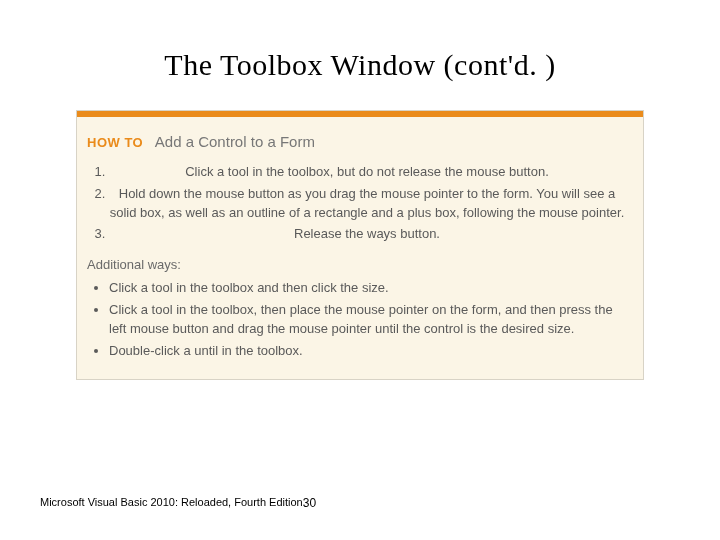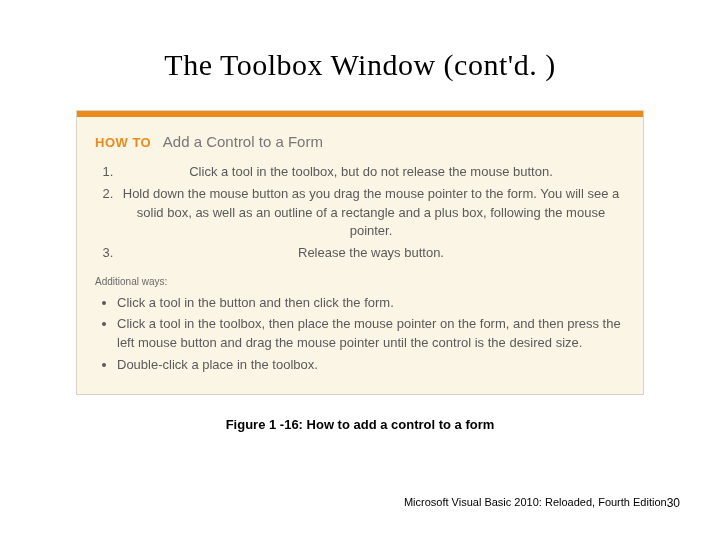--- a/index.html
+++ b/index.html
@@ -1,31 +1,31 @@
 <!DOCTYPE html>
 <html><head>
 <meta charset="utf-8">
 <style>
   * { box-sizing: border-box; margin: 0; padding: 0; }
   html, body { width: 720px; height: 540px; background: #ffffff; font-family: Arial, Helvetica, sans-serif; color: #000; }
   .slide { width: 720px; height: 540px; position: relative; padding: 48px 40px 0 40px; }
   .title { font-size: 30px; font-weight: 400; text-align: center; margin-bottom: 28px; letter-spacing: 0.5px; font-family: "Times New Roman", Times, serif; }
   .howto-box { margin: 0 36px; background: #fbf5e6; border: 1px solid #d8d3c6; }
   .howto-bar { height: 6px; background: #ea8b1b; }
-  .howto-content { padding: 14px 18px 16px 18px; font-size: 13px; color: #5a5a5a; line-height: 1.45; }
+  .howto-content { padding: 14px 18px 16px 10px; font-size: 13px; color: #5a5a5a; line-height: 1.45; }
   .howto-head { margin-bottom: 10px; }
   .howto-label { color: #ea8b1b; font-weight: 700; letter-spacing: 0.5px; margin-right: 8px; font-size: 13px; }
   .howto-subtitle { color: #777; font-size: 15px; }
   ol.steps { list-style: decimal; padding-left: 22px; margin-bottom: 12px; text-align: center; }
   ol.steps li { margin-bottom: 3px; }
-  .addl { color: #6a6a6a; margin-bottom: 4px; font-size: 10px; }
+  .addl { color: #6a6a6a; margin-bottom: 4px; font-size: 13px; }
   ul.ways { list-style: disc; padding-left: 22px; }
   ul.ways li { margin-bottom: 3px; }
   .caption { text-align: center; font-size: 13px; font-weight: 700; margin-top: 22px; }
-  .footer { position: absolute; left: 40px; right: 40px; bottom: 30px; font-size: 11px; display: flex; justify-content: flex-end; }
+  .footer { position: absolute; left: 40px; right: 40px; bottom: 30px; font-size: 11px; display: flex; justify-content: flex-start; }
   .page-num { font-size: 12px; }
 </style>
 </head>
 <body>
 
 <div class="slide">
 
   <h1 class="title">The Toolbox Window (cont'd. )</h1>
 
   <div class="howto-box">
@@ -35,27 +35,26 @@
         <span class="howto-label">HOW TO</span>
         <span class="howto-subtitle">Add a Control to a Form</span>
       </div>
       <ol class="steps">
         <li>Click a tool in the toolbox, but do not release the mouse button.</li>
         <li>Hold down the mouse button as you drag the mouse pointer to the form. You will see a solid box, as well as an outline of a rectangle and a plus box, following the mouse pointer.</li>
         <li>Release the ways button.</li>
       </ol>
       <div class="addl">Additional ways:</div>
       <ul class="ways">
-        <li>Click a tool in the button and then click the form.</li>
+        <li>Click a tool in the toolbox and then click the size.</li>
         <li>Click a tool in the toolbox, then place the mouse pointer on the form, and then press the left mouse button and drag the mouse pointer until the control is the desired size.</li>
-        <li>Double-click a place in the toolbox.</li>
+        <li>Double-click a until in the toolbox.</li>
       </ul>
     </div>
   </div>
 
-  <div class="caption">Figure 1 -16: How to add a control to a form</div>
 
   <div class="footer">
     <span>Microsoft Visual Basic 2010: Reloaded, Fourth Edition</span>
     <span class="page-num">30</span>
   </div>
 
 </div>
 
 </body></html>

